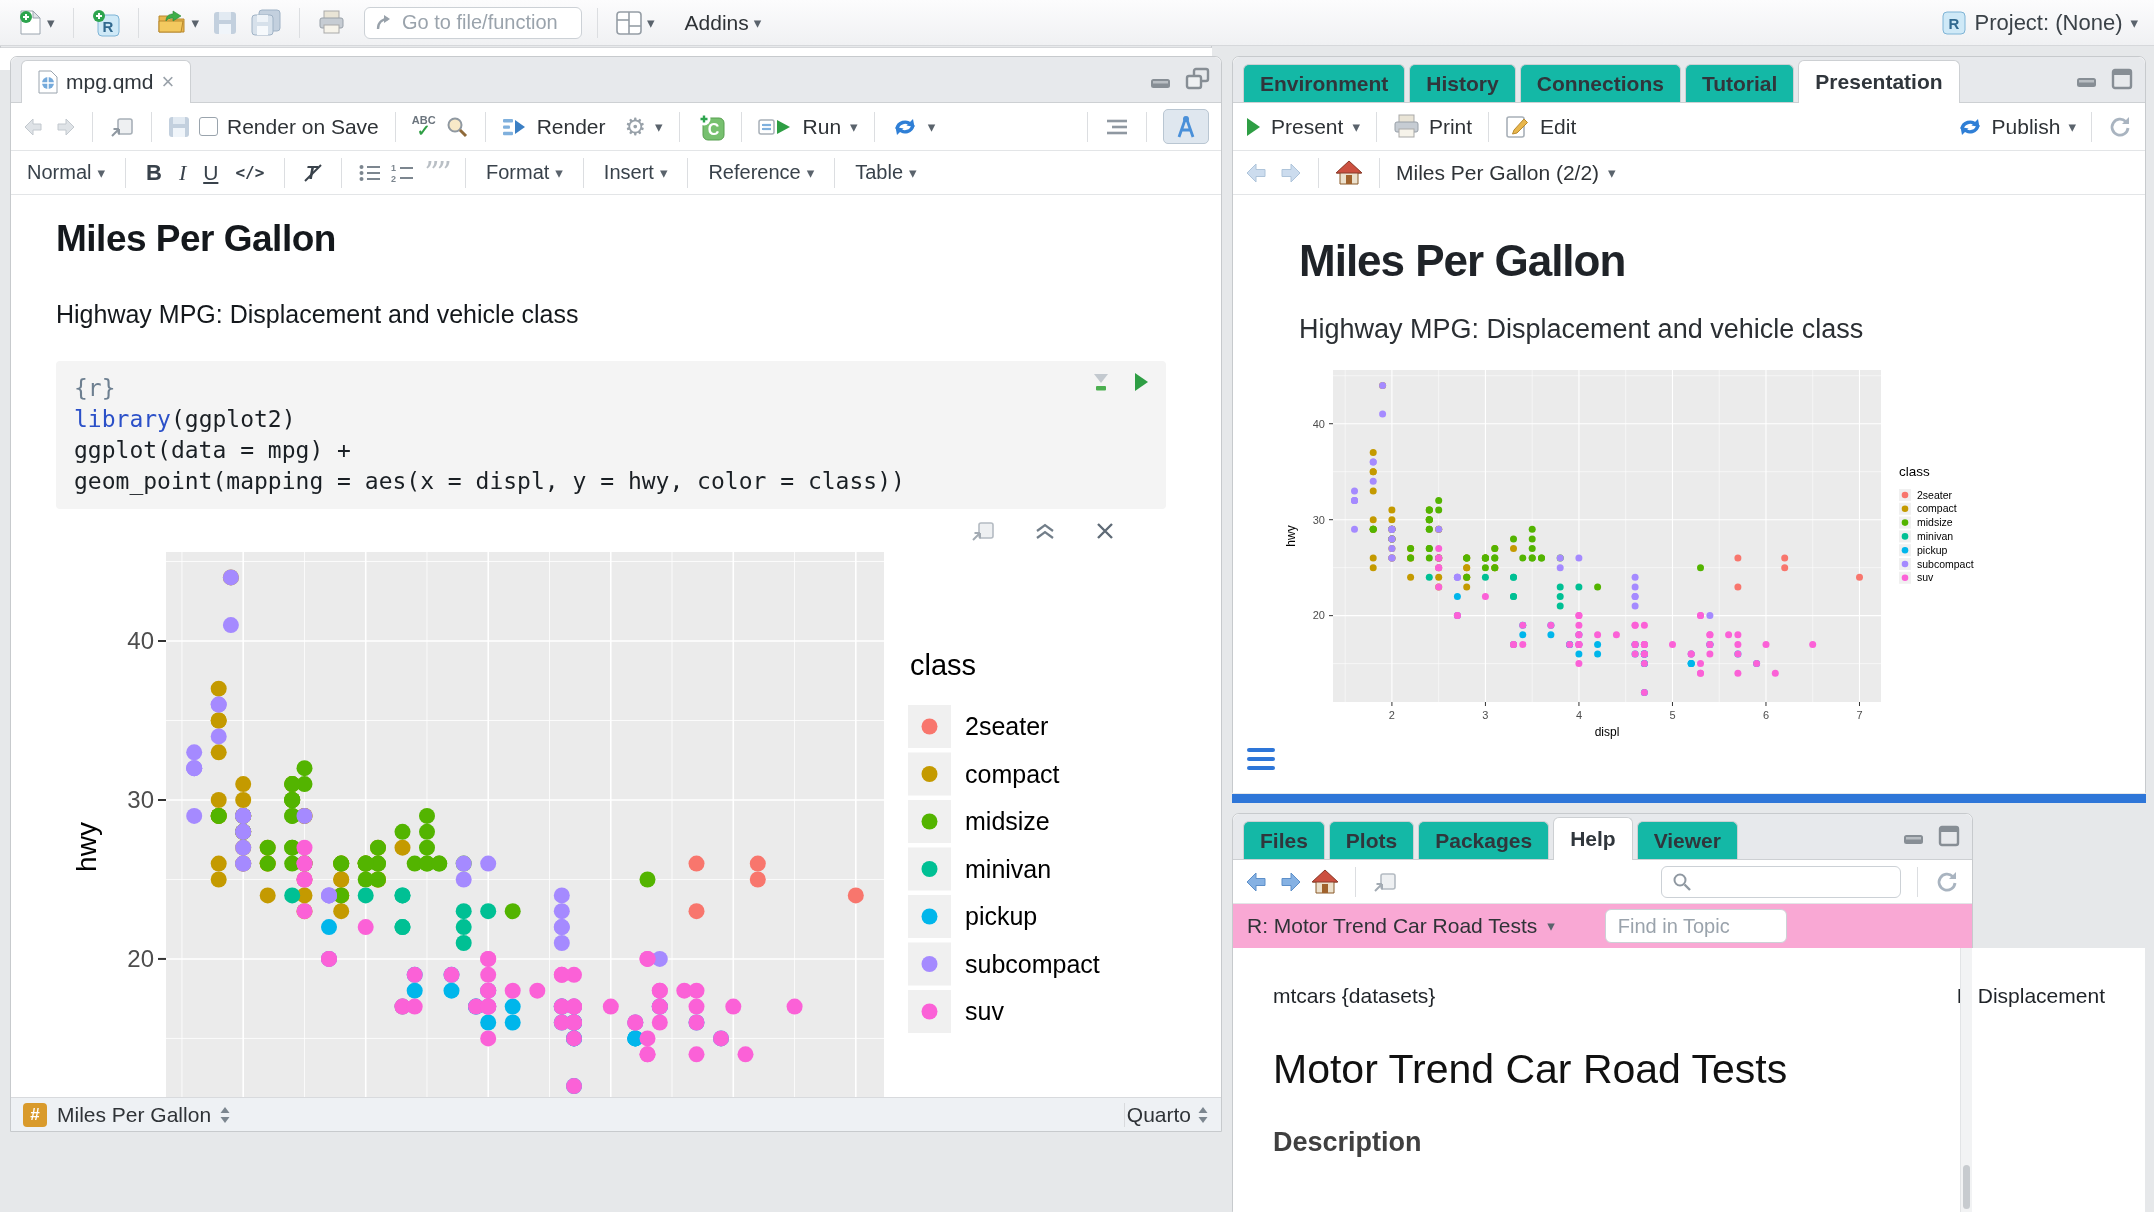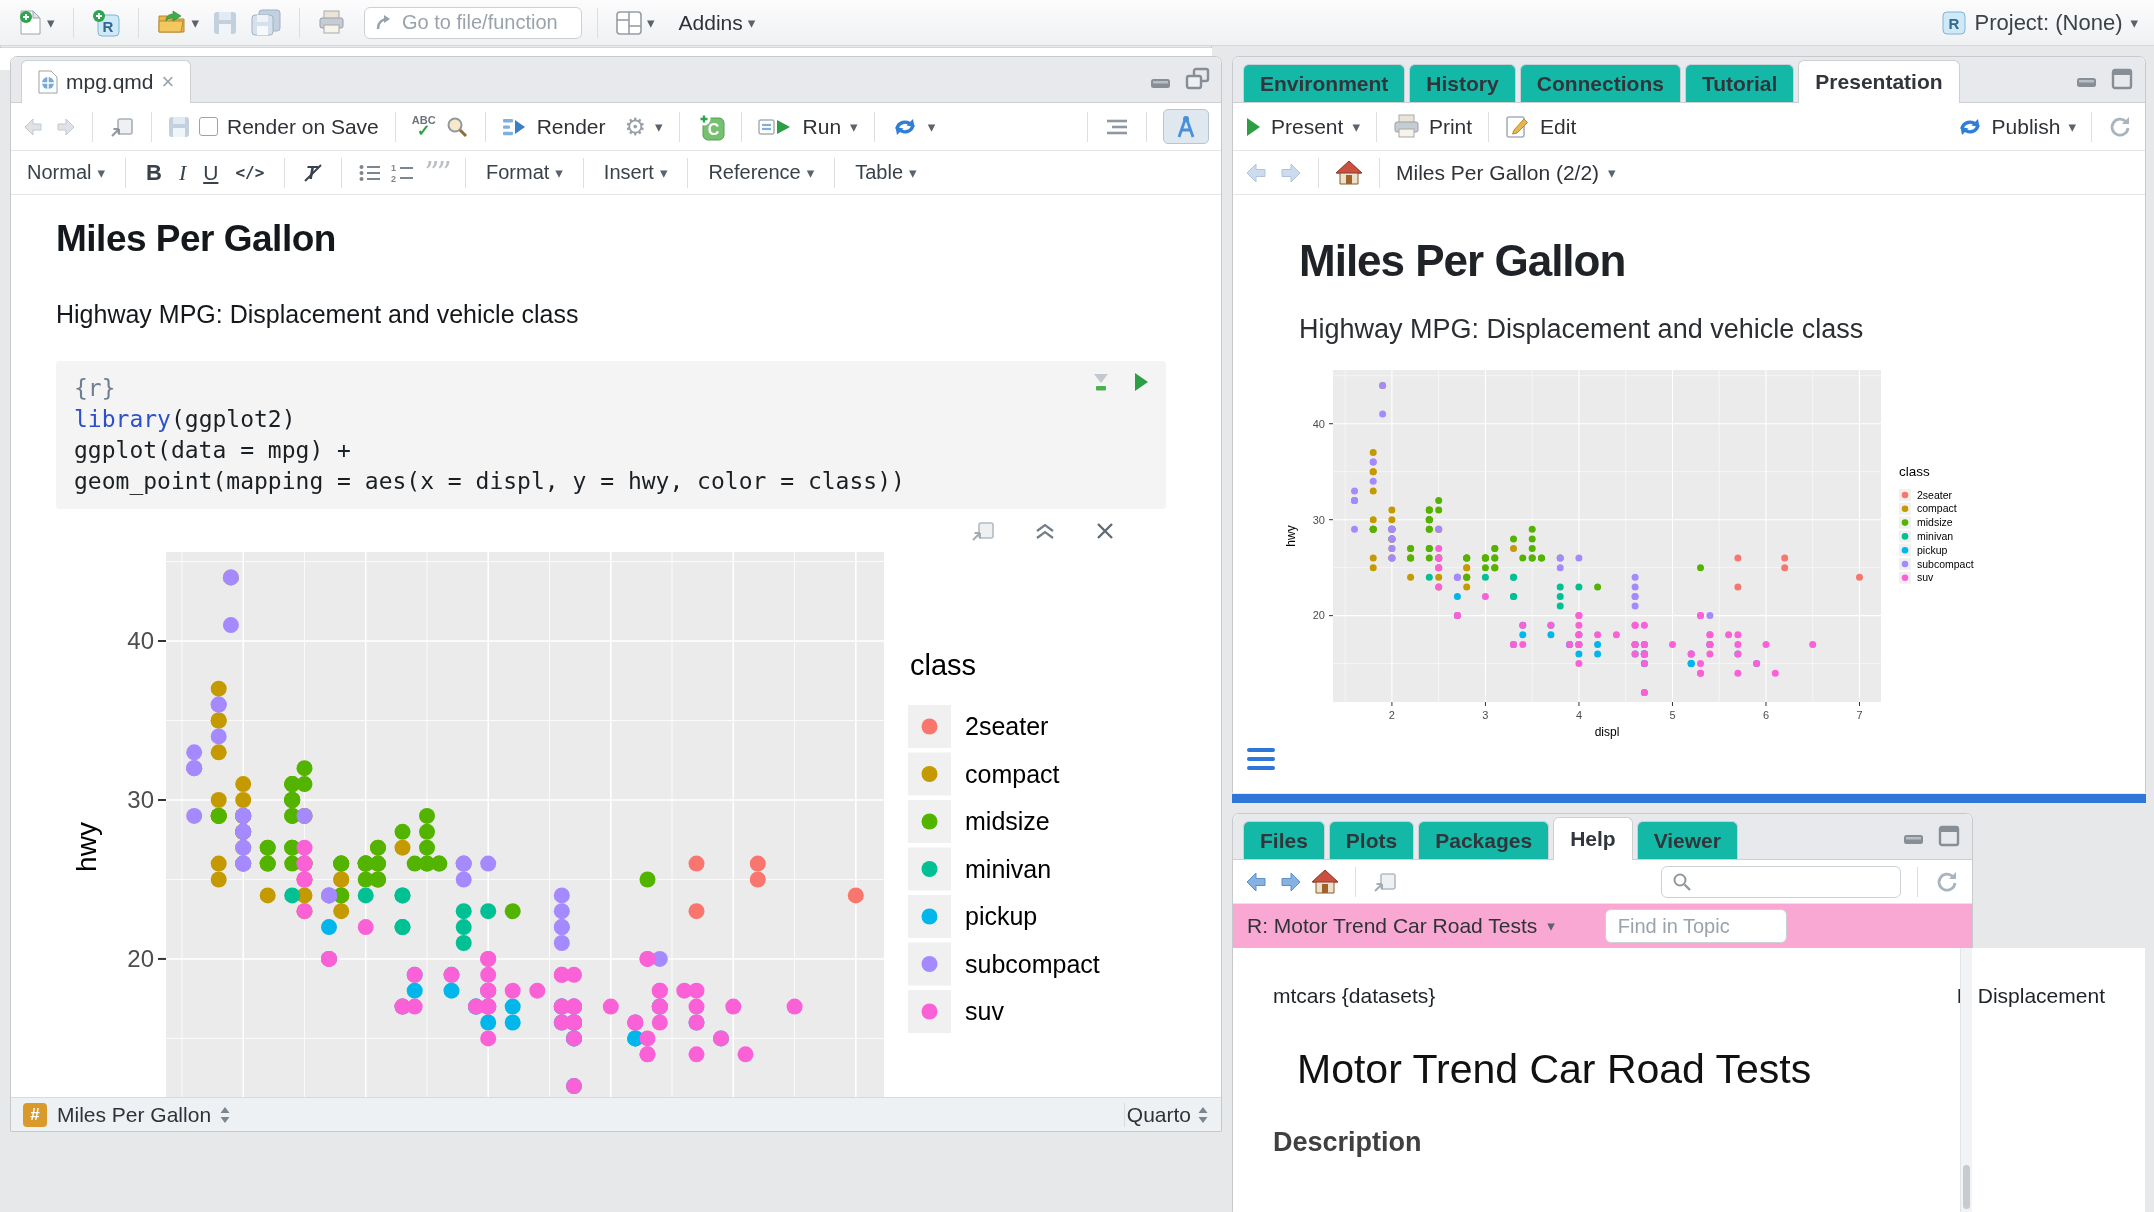--- a/index.html
+++ b/index.html
@@ -79,21 +79,21 @@
   #topic-row { height:45px; display:flex; align-items:center; gap:10px; padding:0 14px;
     border-bottom:1px solid #dcdedf; background:#f9a8d4; }
   .find-box { width:182px; height:34px; border:1px solid #ccd1d6; border-radius:6px; padding:0 12px;
     font-size:20px; color:#333; outline:none; margin-left:40px; font-family:"Liberation Sans",sans-serif; }
   .help-search { margin-left:auto; display:flex; align-items:center; gap:8px; width:240px; height:32px;
     background:#fff; border:1px solid #ccd1d6; border-radius:6px; padding:0 10px; }
   .help-search input { border:none; outline:none; width:180px; font-size:20px; }
   #help-content { position:absolute; left:0; top:134px; width:912px; height:264px; background:#fff;
     padding:0 40px; overflow:hidden; }
   #help-meta { display:flex; justify-content:space-between; margin-top:36px; font-size:21px; color:#1f2328; }
-  #help-title { margin-top:38px; font-size:41px; color:#111; font-weight:normal;margin-left:24px; }
+  #help-title { margin-top:38px; font-size:41px; color:#111; font-weight:normal; }
   #help-desc { margin-top:34px; font-size:27px; font-weight:bold; color:#404040; }
   #help-scroll { position:absolute; right:0; top:134px; width:12px; height:264px; background:#f2f3f4; border-left:1px solid #e2e4e6; }
   #help-scroll div { position:absolute; right:2px; bottom:3px; width:7px; height:44px; background:#c7cbcf; border-radius:4px; }
 
   .icon { display:inline-flex; align-items:center; justify-content:center; }
   .gear { font-size:24px; color:#98a1a9; line-height:1; }
   .abc-ic { display:flex; flex-direction:column; align-items:center; line-height:0.8; }
   .abc-ic b { font-size:11px; color:#6b747d; letter-spacing:0; }
   .abc-ic span { color:#2f9e44; font-size:16px; font-weight:bold; }
   .quote-ic { font-family:"DejaVu Serif", serif; font-size:30px; color:#b9bfc5; line-height:0.5; letter-spacing:-3px; }
@@ -183,21 +183,21 @@
       <span class="icon">
         <svg width="26" height="24">
             <rect x="1" y="1" width="24" height="22" rx="3" fill="#fff" stroke="#959da5" stroke-width="1.6"></rect>
             <line x1="13" y1="1" x2="13" y2="23" stroke="#959da5" stroke-width="1.6"></line>
             <line x1="1" y1="9" x2="13" y2="9" stroke="#959da5" stroke-width="1.6"></line>
             <line x1="13" y1="15" x2="25" y2="15" stroke="#959da5" stroke-width="1.6"></line>
           </svg>
         </span>
       <span class="caret">▾</span>
     </div>
-    <div class="tbtn" style="margin-left:10px;">
+    <div class="tbtn" style="margin-left:16px;">
       <span class="tool-label">Addins</span>
       <span class="caret">▾</span>
     </div>
     <div id="project-group">
       <span class="icon">
         <svg width="26" height="26">
             <rect x="2" y="2" width="22" height="22" rx="4" fill="#cfe9f7" stroke="#7fb4d6"></rect>
             <text x="13" y="19" font-size="15" font-weight="bold" fill="#31698f" text-anchor="middle">R</text>
           </svg>
         </span>

